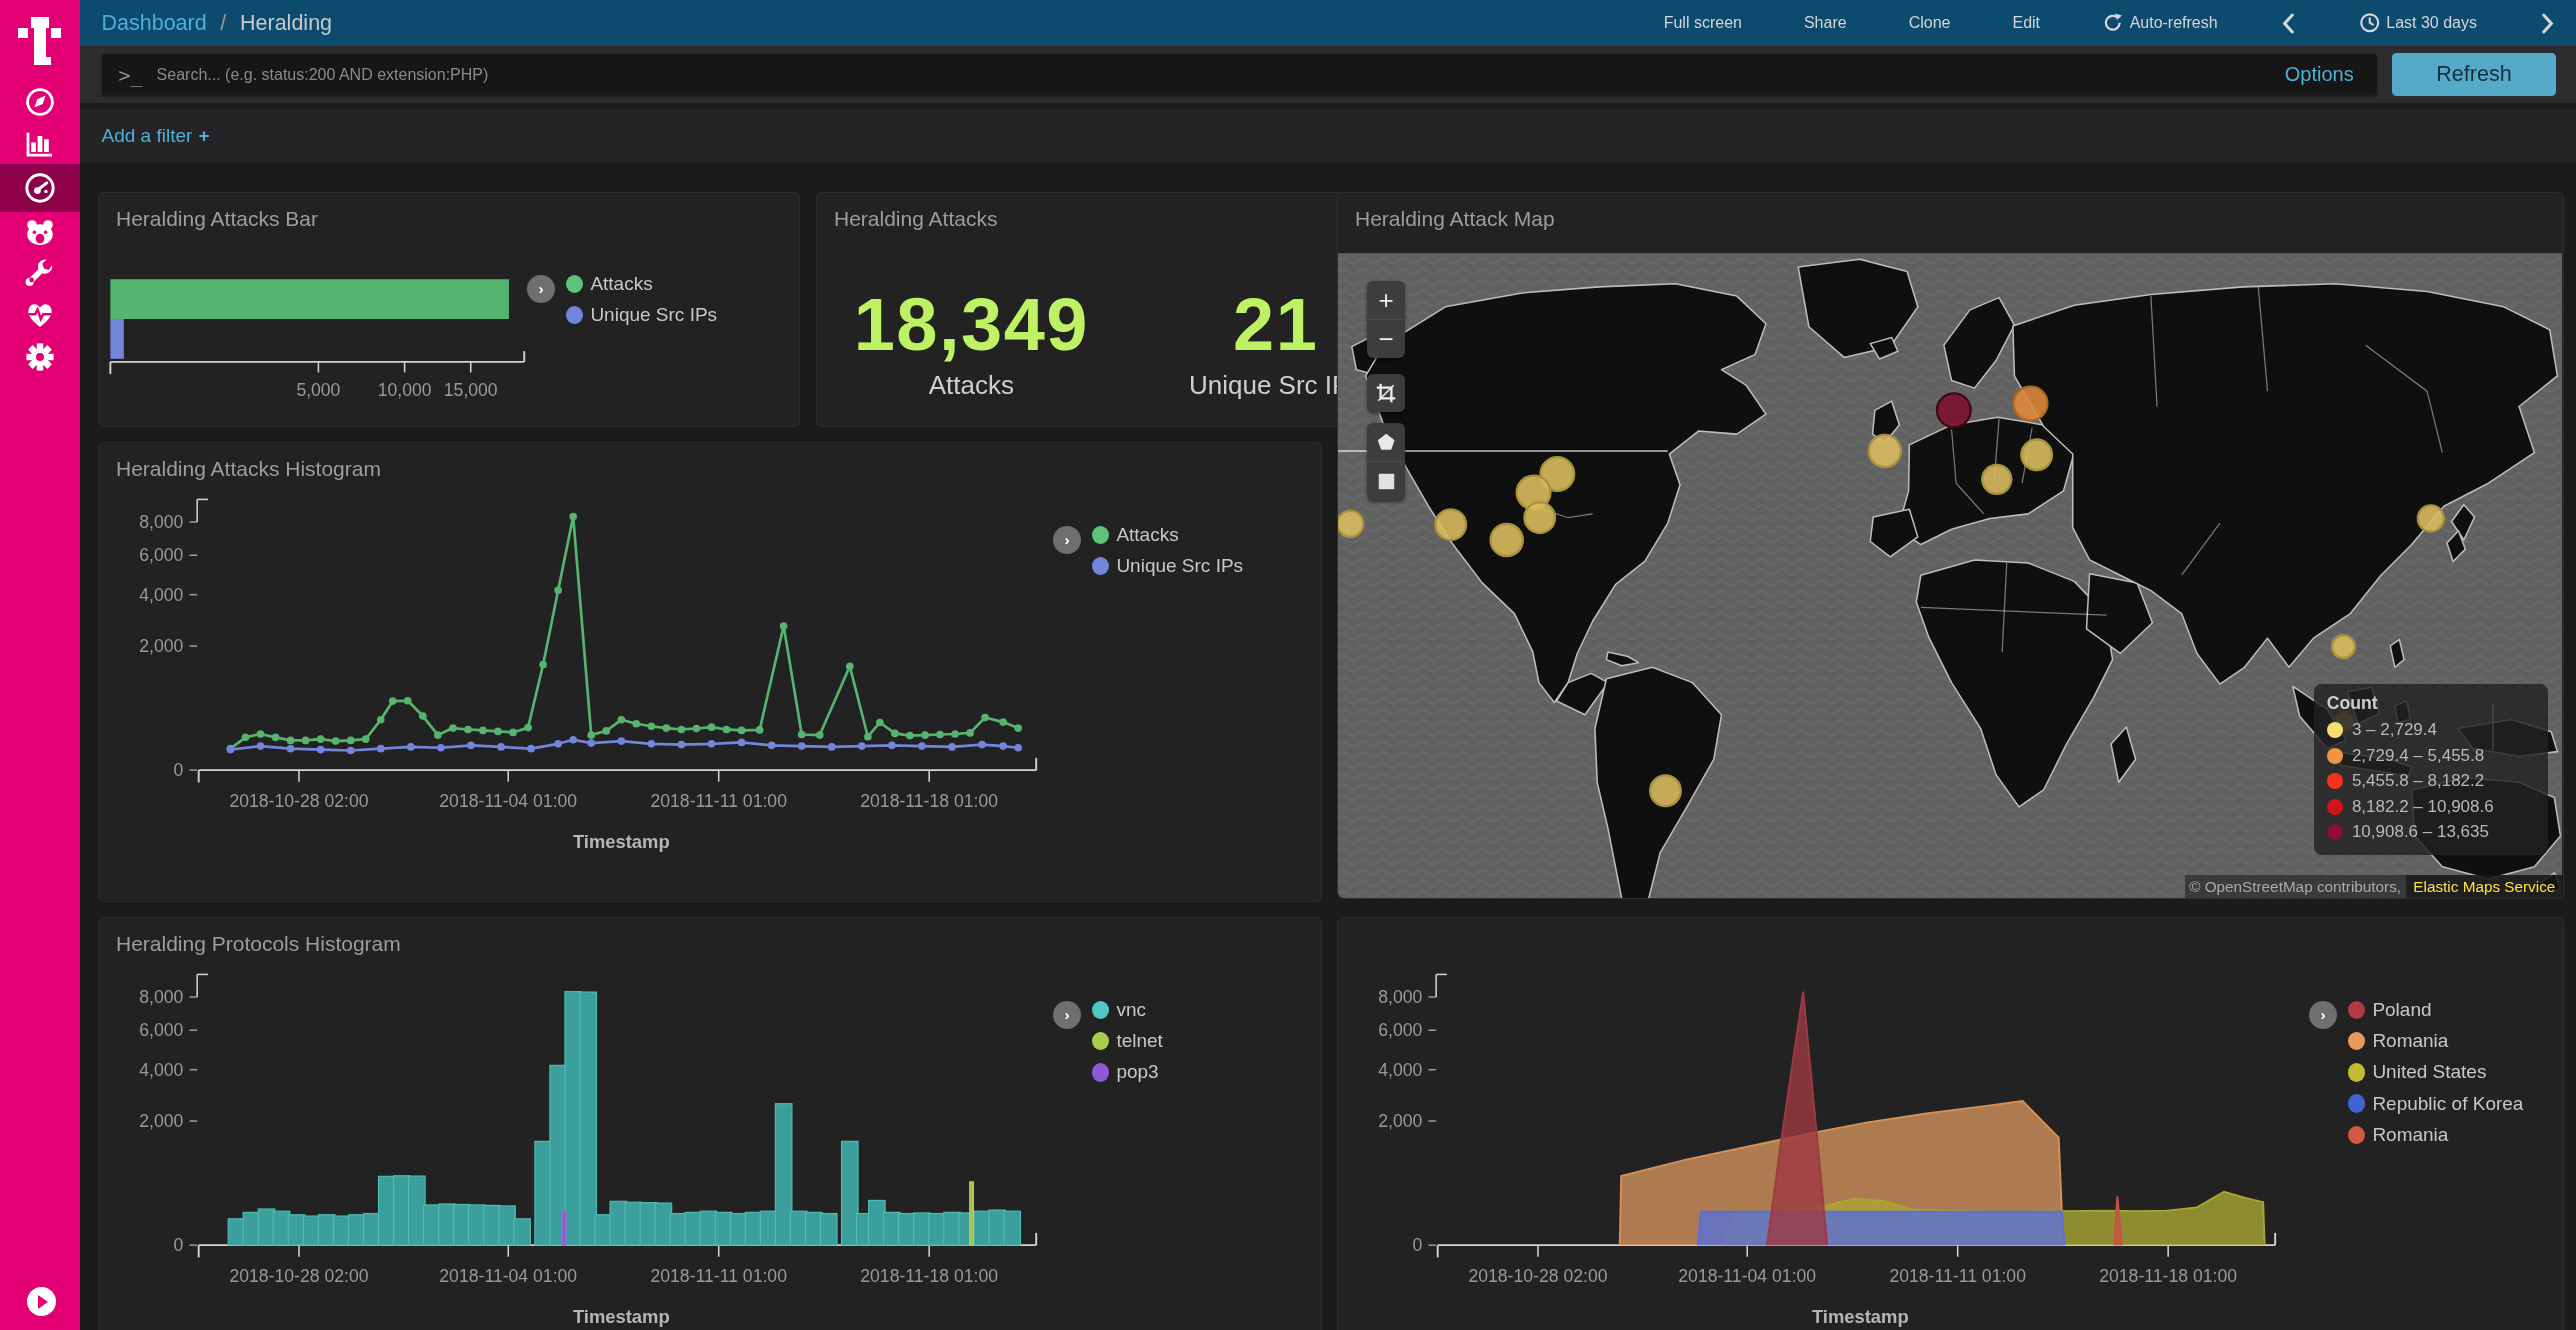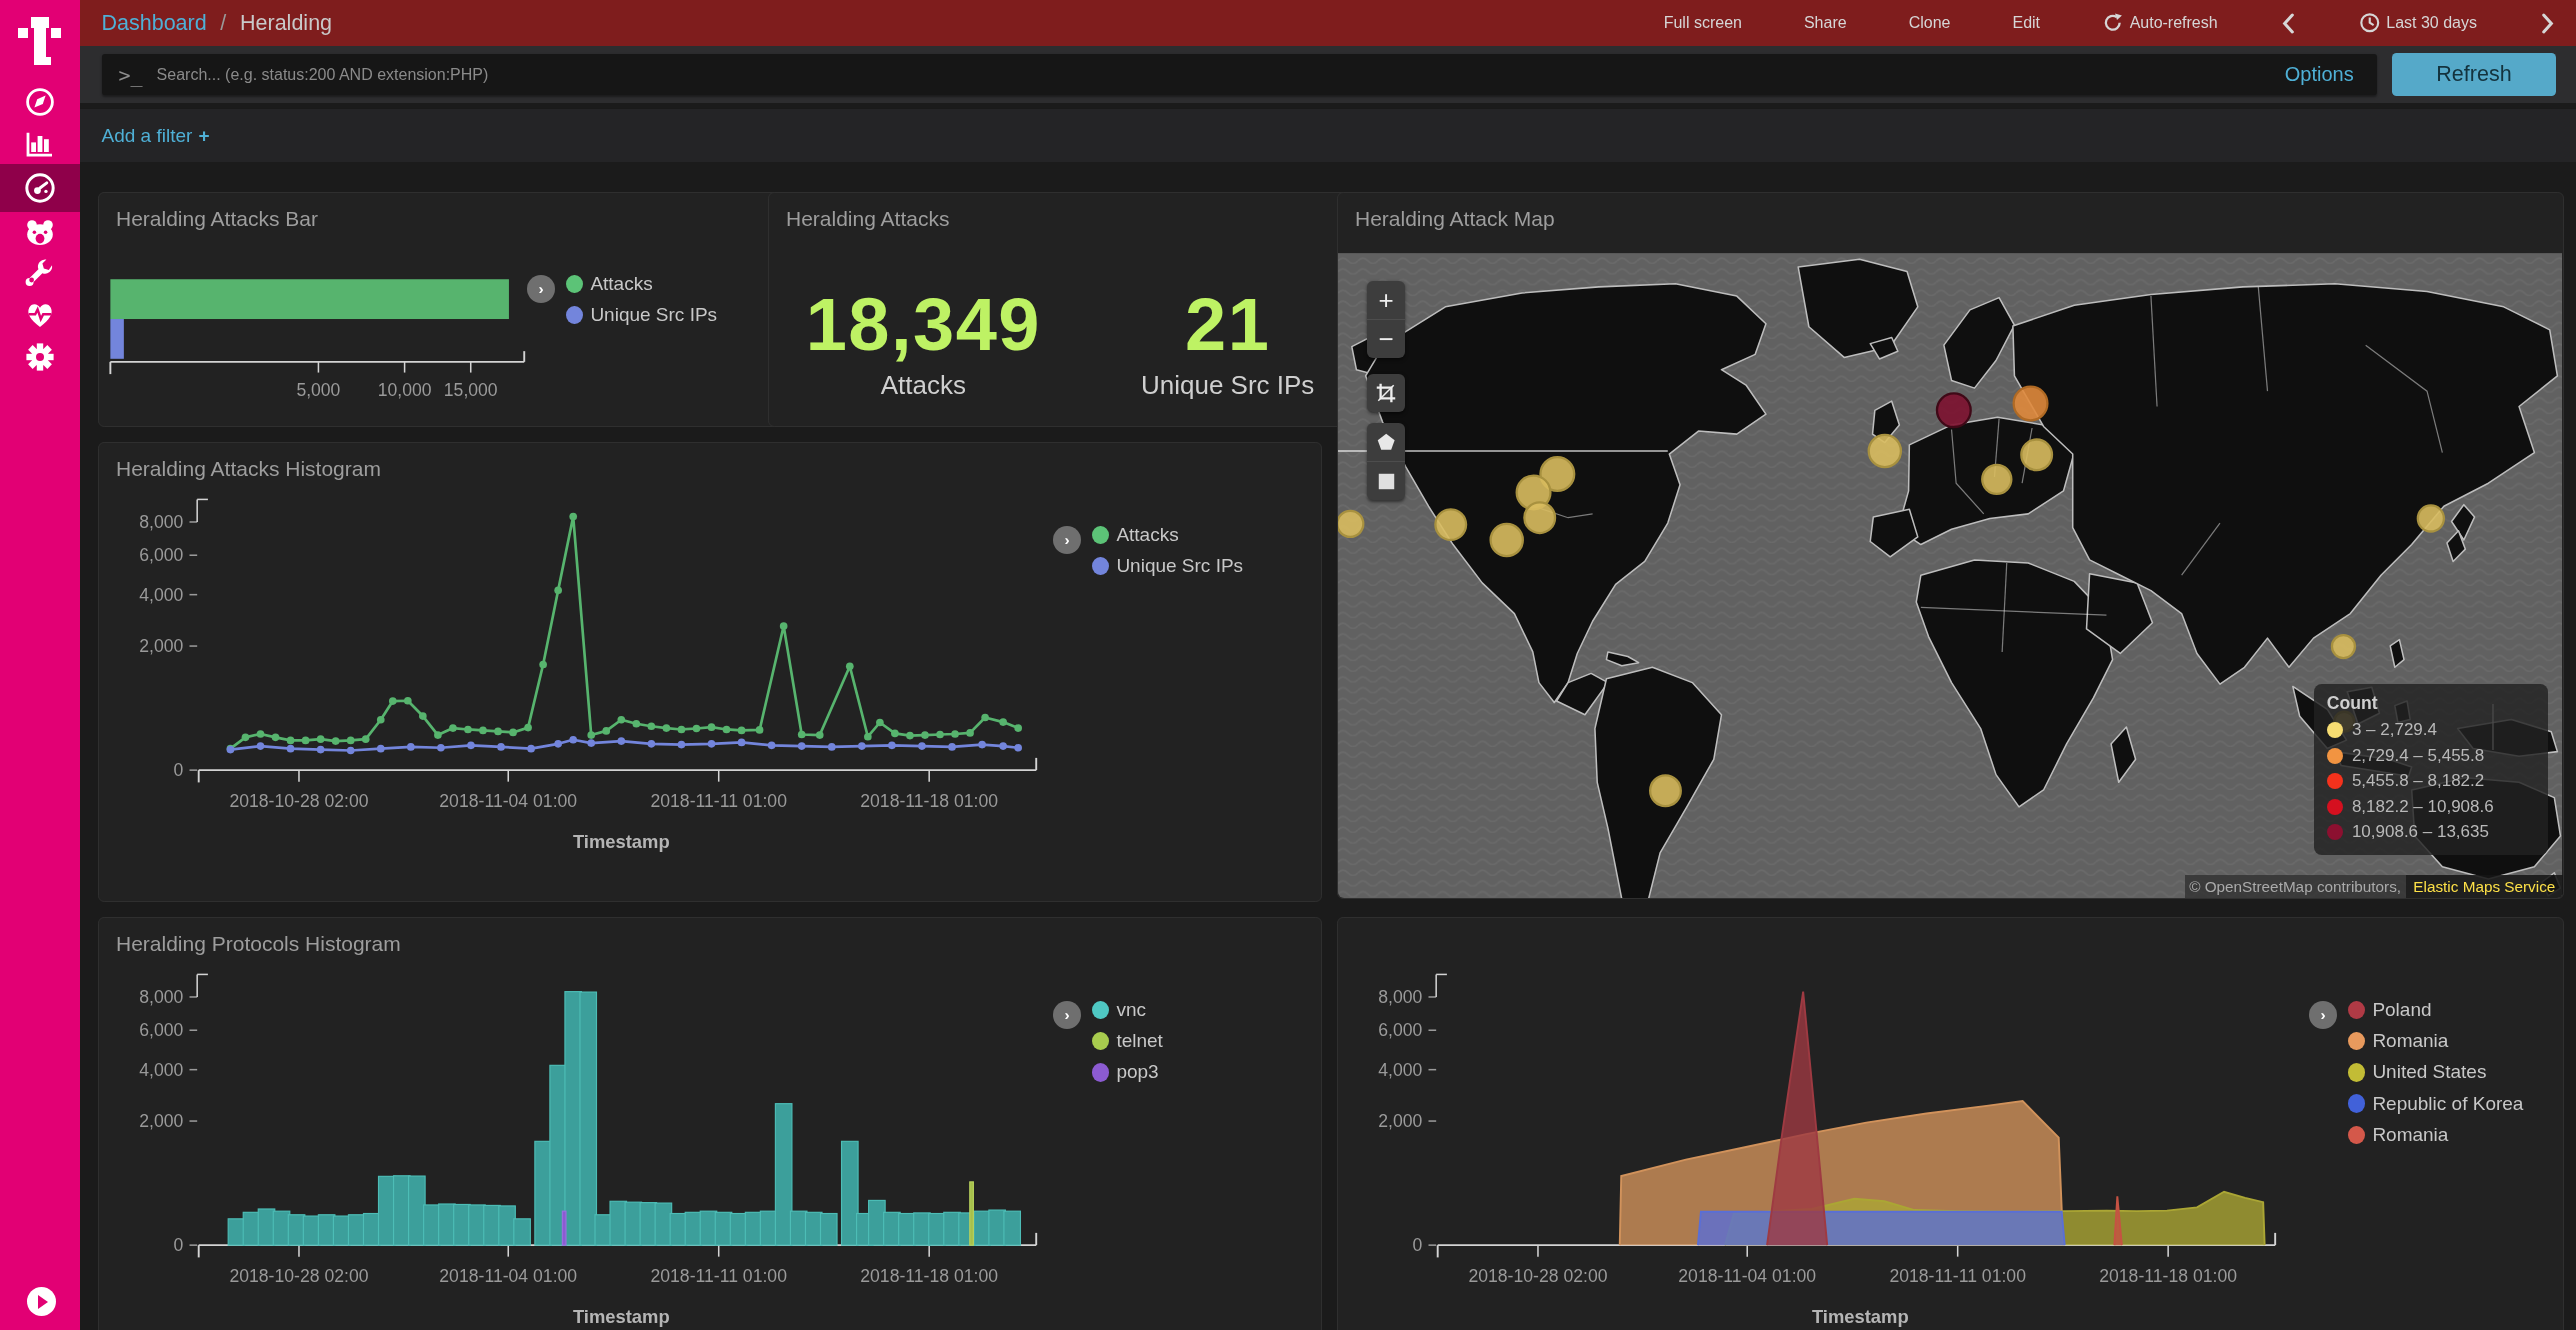--- a/index.html
+++ b/index.html
@@ -15,21 +15,21 @@
   .brand .tstem{position:absolute;left:15.3px;top:0;width:12.3px;height:46px;background:#fff;}
   .brand .tfoot{position:absolute;left:15.3px;top:40px;width:17px;height:7.7px;background:#fff;}
   .side-item{position:absolute;left:0;width:80px;height:41px;display:flex;align-items:center;justify-content:center;}
   .side-item.active{background:#8f004a;}
   .side-item svg{display:block;}
   #expand-btn{position:absolute;left:27px;top:1287px;width:29px;height:29px;border-radius:50%;background:#fff;
     display:flex;align-items:center;justify-content:center;}
   #expand-btn .tri{width:0;height:0;border-left:10.7px solid #e20074;border-top:7px solid transparent;border-bottom:7px solid transparent;margin-left:3.1px;}
 
   
-  #topnav{position:absolute;left:80px;top:0;right:0;height:46px;background:#7f1d1d;display:flex;align-items:center;z-index:20;}
+  #topnav{position:absolute;left:80px;top:0;right:0;height:46px;background:#0c4a6e;display:flex;align-items:center;z-index:20;}
   #breadcrumb{margin-left:21.5px;font-size:21.5px;color:#c9c9c9;}
   #breadcrumb .root{color:#4fb0d6;cursor:pointer;}
   #breadcrumb .sep{color:#9a9a9a;margin:0 7.7px;}
   #topnav .spacer{flex:1;}
   .nav-act{color:#d6d6d6;font-size:16px;margin:0 31px;cursor:pointer;display:flex;align-items:center;gap:6.1px;}
   .nav-act svg{display:block;}
   #topnav .last{margin-right:20px;}
 
   #querybar{position:absolute;left:80px;top:46px;right:0;height:57px;background:#2d2d2f;display:flex;align-items:center;}
   #query-input{margin-left:21.5px;flex:1;height:41px;background:#161616;border-radius:3.1px;display:flex;align-items:center;box-shadow:0 1.5px 2.3px rgba(0,0,0,.4);}
@@ -40,21 +40,21 @@
     color:#14333e;font-size:21.5px;font-family:inherit;cursor:pointer;}
 
   #filterbar{position:absolute;left:80px;top:108px;right:0;height:53px;background:#242426;border-top:1.5px solid #1a1a1a;display:flex;align-items:center;}
   #add-filter{margin-left:21.5px;color:#4fb0d6;font-size:19px;cursor:pointer;}
   #add-filter .plus{font-weight:bold;margin-left:6.1px;}
 
   
   .panel{position:absolute;background:#222222;border:1.5px solid #2f2f2f;border-radius:6.1px;box-sizing:border-box;}
   .panel-title{color:#9d9d9d;font-size:21px;padding:14px 0 0 17px;white-space:nowrap;overflow:hidden;}
   #panel-bar      {left:98px;top:192px;width:702px;height:235px;}
-  #panel-metric   {left:768px;top:192px;width:584px;height:235px;}
+  #panel-metric   {left:816px;top:192px;width:584px;height:235px;}
   #panel-map      {left:1337px;top:192px;width:1227px;height:707px;}
   #panel-ahist    {left:98px;top:442px;width:1224px;height:460px;}
   #panel-phist    {left:98px;top:917px;width:1224px;height:460px;}
   #panel-chist    {left:1337px;top:917px;width:1227px;height:460px;}
 
   
   #metric-row{display:flex;justify-content:center;gap:100px;margin-top:51px;}
   .metric{text-align:center;}
   .metric .val{font-size:74px;font-weight:bold;color:#bef264;letter-spacing:1.5px;}
   .metric .lab{font-size:26px;color:#cfcfcf;margin-top:3.1px;}

